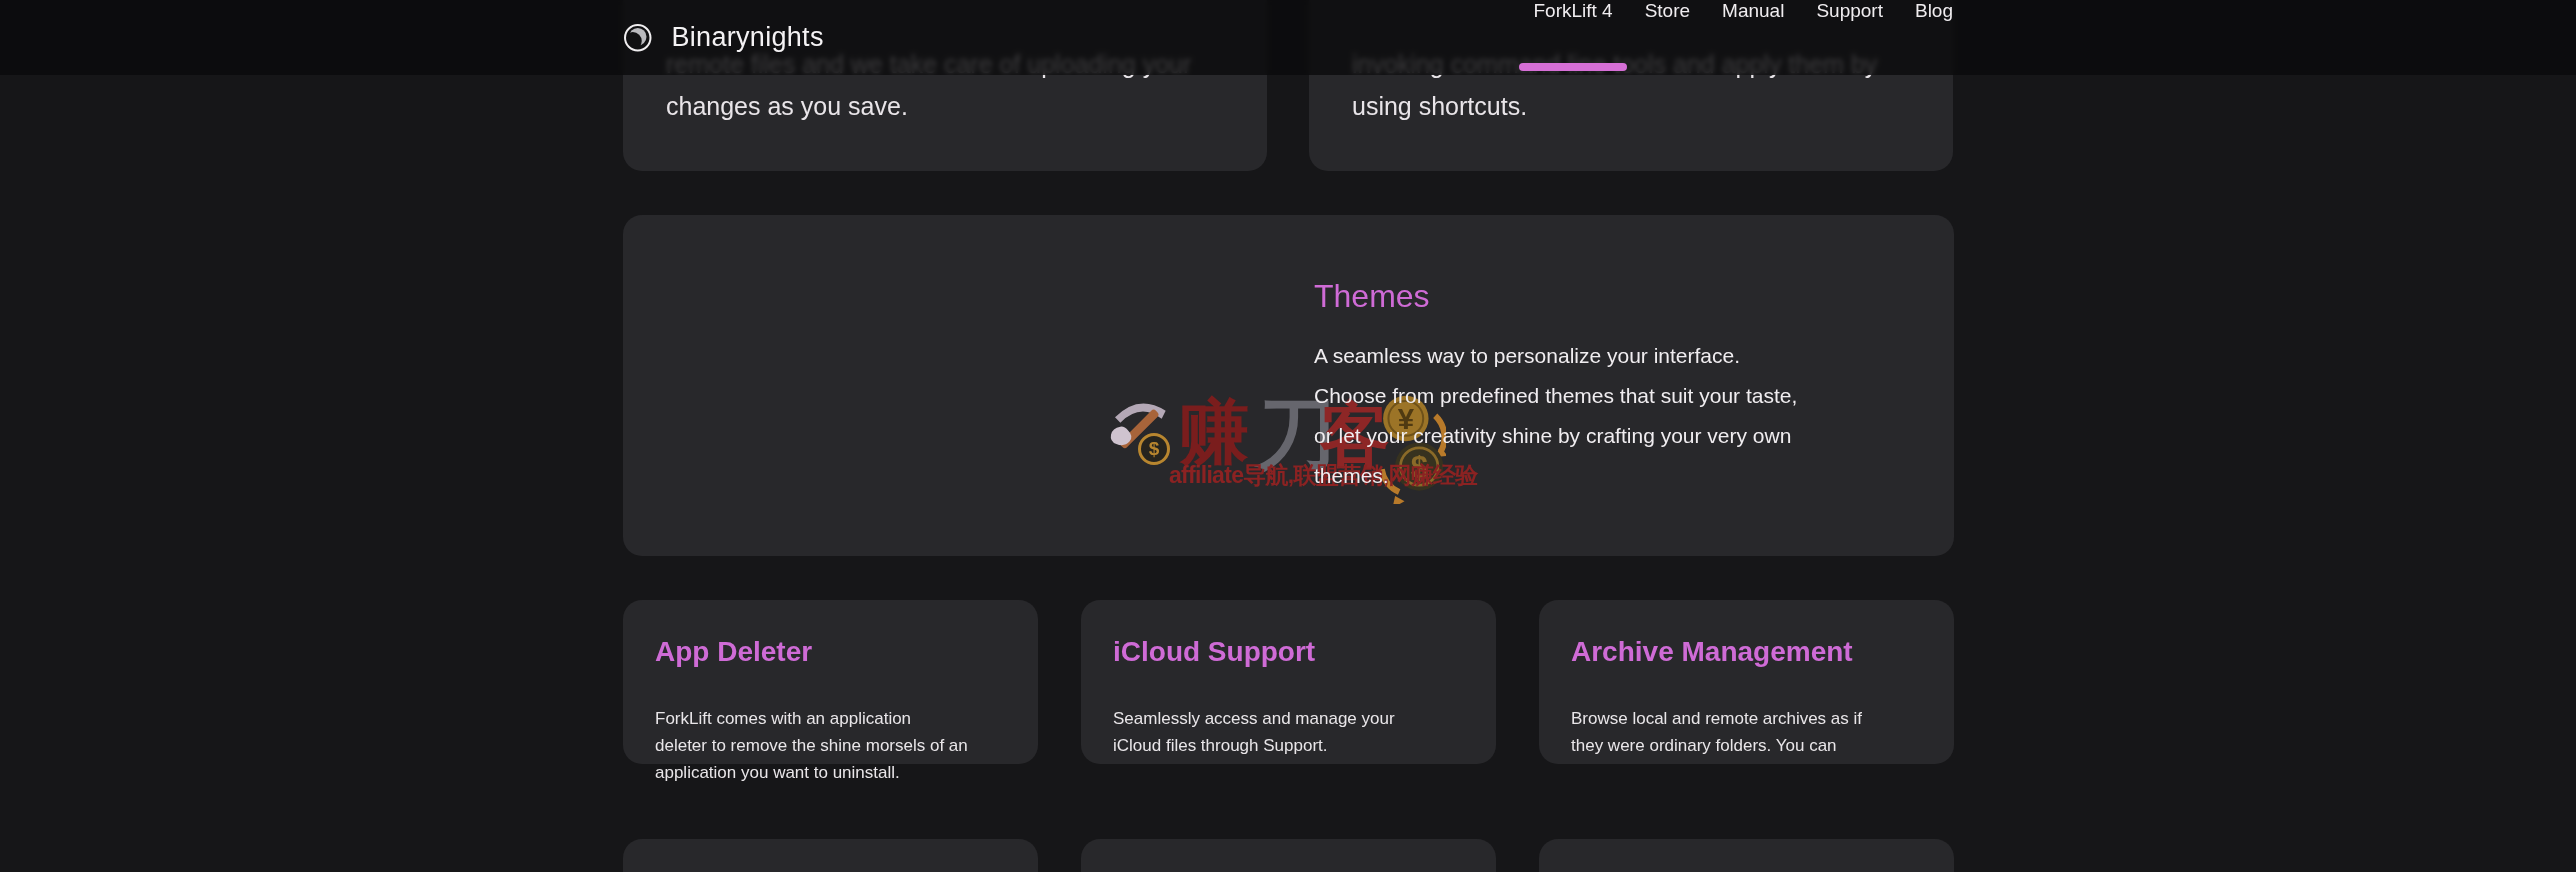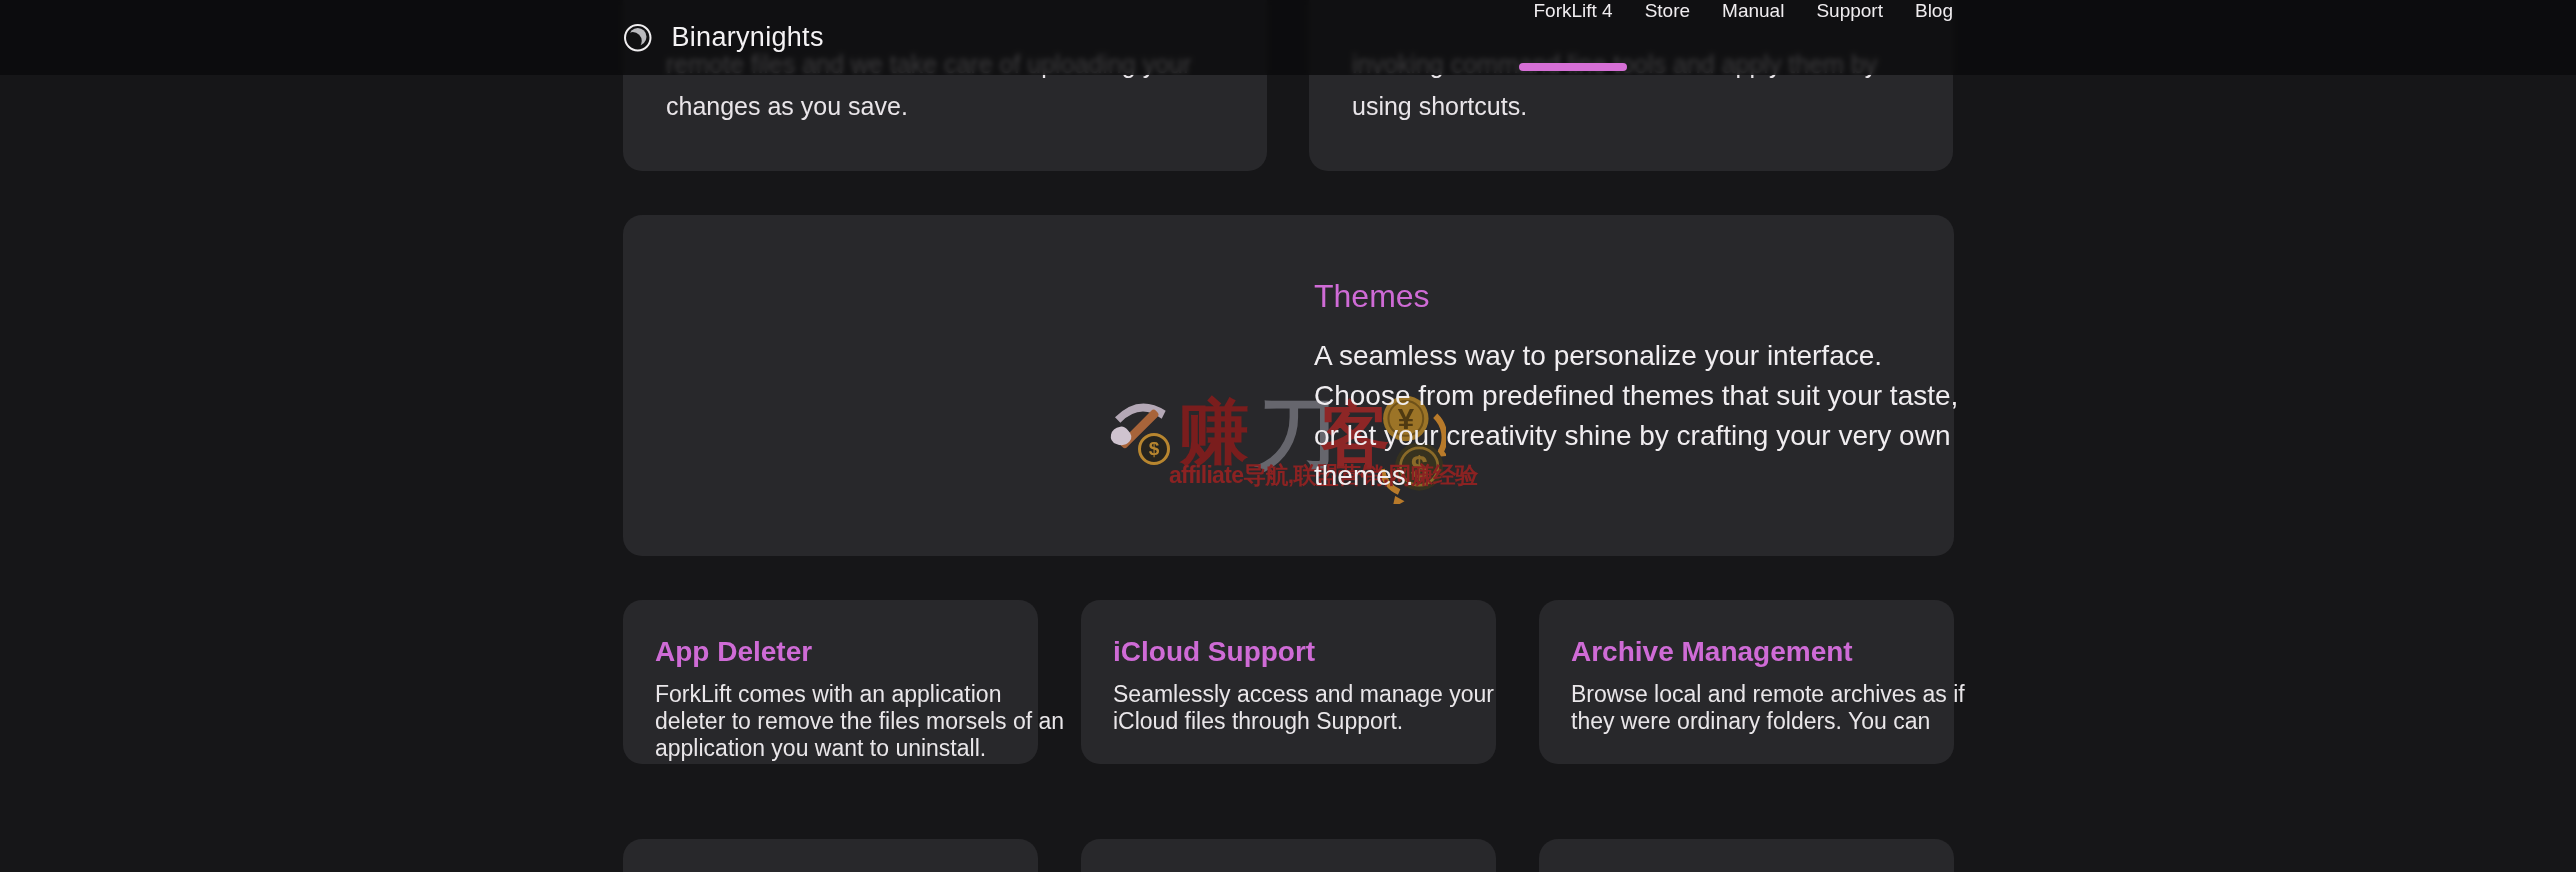--- a/index.html
+++ b/index.html
@@ -28,28 +28,28 @@
     white-space:nowrap;
   }
 
   .card-themes { left:623px; top:215px; width:1331px; height:341px; }
   .themes-content { position:absolute; left:691px; top:62px; z-index:3; }
   .themes-title {
     font-size:32px; font-weight:normal; color:#cf6bd6; line-height:1.2;
   }
   .themes-desc {
     position:absolute; left:0; top:59px;
-    font-size:28px; line-height:40px; color:#f0edf0; white-space:nowrap;
+    font-size:21px; line-height:40px; color:#f0edf0; white-space:nowrap;
   }
 
   .feature-row-card { top:600px; width:415px; height:164px; }
   .fc-0 { left:623px; }  .fc-1 { left:1081px; }  .fc-2 { left:1539px; }
   .feature-inner { padding:34px 27px 0 32px; }
   .feature-title { font-size:28px; font-weight:bold; color:#cf6bd6; line-height:1.25; }
-  .feature-desc  { margin-top:12px; font-size:23px; line-height:27px; color:#e9e6e9; white-space:nowrap; }
+  .feature-desc  { margin-top:36px; font-size:17px; line-height:27px; color:#e9e6e9; white-space:nowrap; }
 
   .partial-card { top:839px; width:415px; height:54px; }
   .pc-0 { left:623px; } .pc-1 { left:1081px; } .pc-2 { left:1539px; }
 
   
   .navbar {
     position:fixed; left:0; top:0; width:2576px; height:75px;
     background:rgba(10,10,11,0.78);
     -webkit-backdrop-filter:blur(2.7px); backdrop-filter:blur(2.7px);
     z-index:10;
@@ -143,21 +143,21 @@
       <text x="72" y="133" text-anchor="middle" font-size="46" font-weight="bold" fill="#8a6a28">$</text>
     </svg>
     <div class="wm-subtitle">affiliate导航,联盟营销,网赚经验</div>
   </div>
 
   <div class="card feature-row-card fc-0">
     <div class="feature-inner">
       <div class="feature-title">App Deleter</div>
       <div class="feature-desc">
           <div>ForkLift comes with an application</div>
-          <div>deleter to remove the files morsels of an</div>
+          <div>deleter to remove the shine morsels of an</div>
           <div>application you want to uninstall.</div>
         </div>
     </div>
   </div>
   <div class="card feature-row-card fc-1">
     <div class="feature-inner">
       <div class="feature-title">iCloud Support</div>
       <div class="feature-desc">
           <div>Seamlessly access and manage your</div>
           <div>iCloud files through Support.</div>

